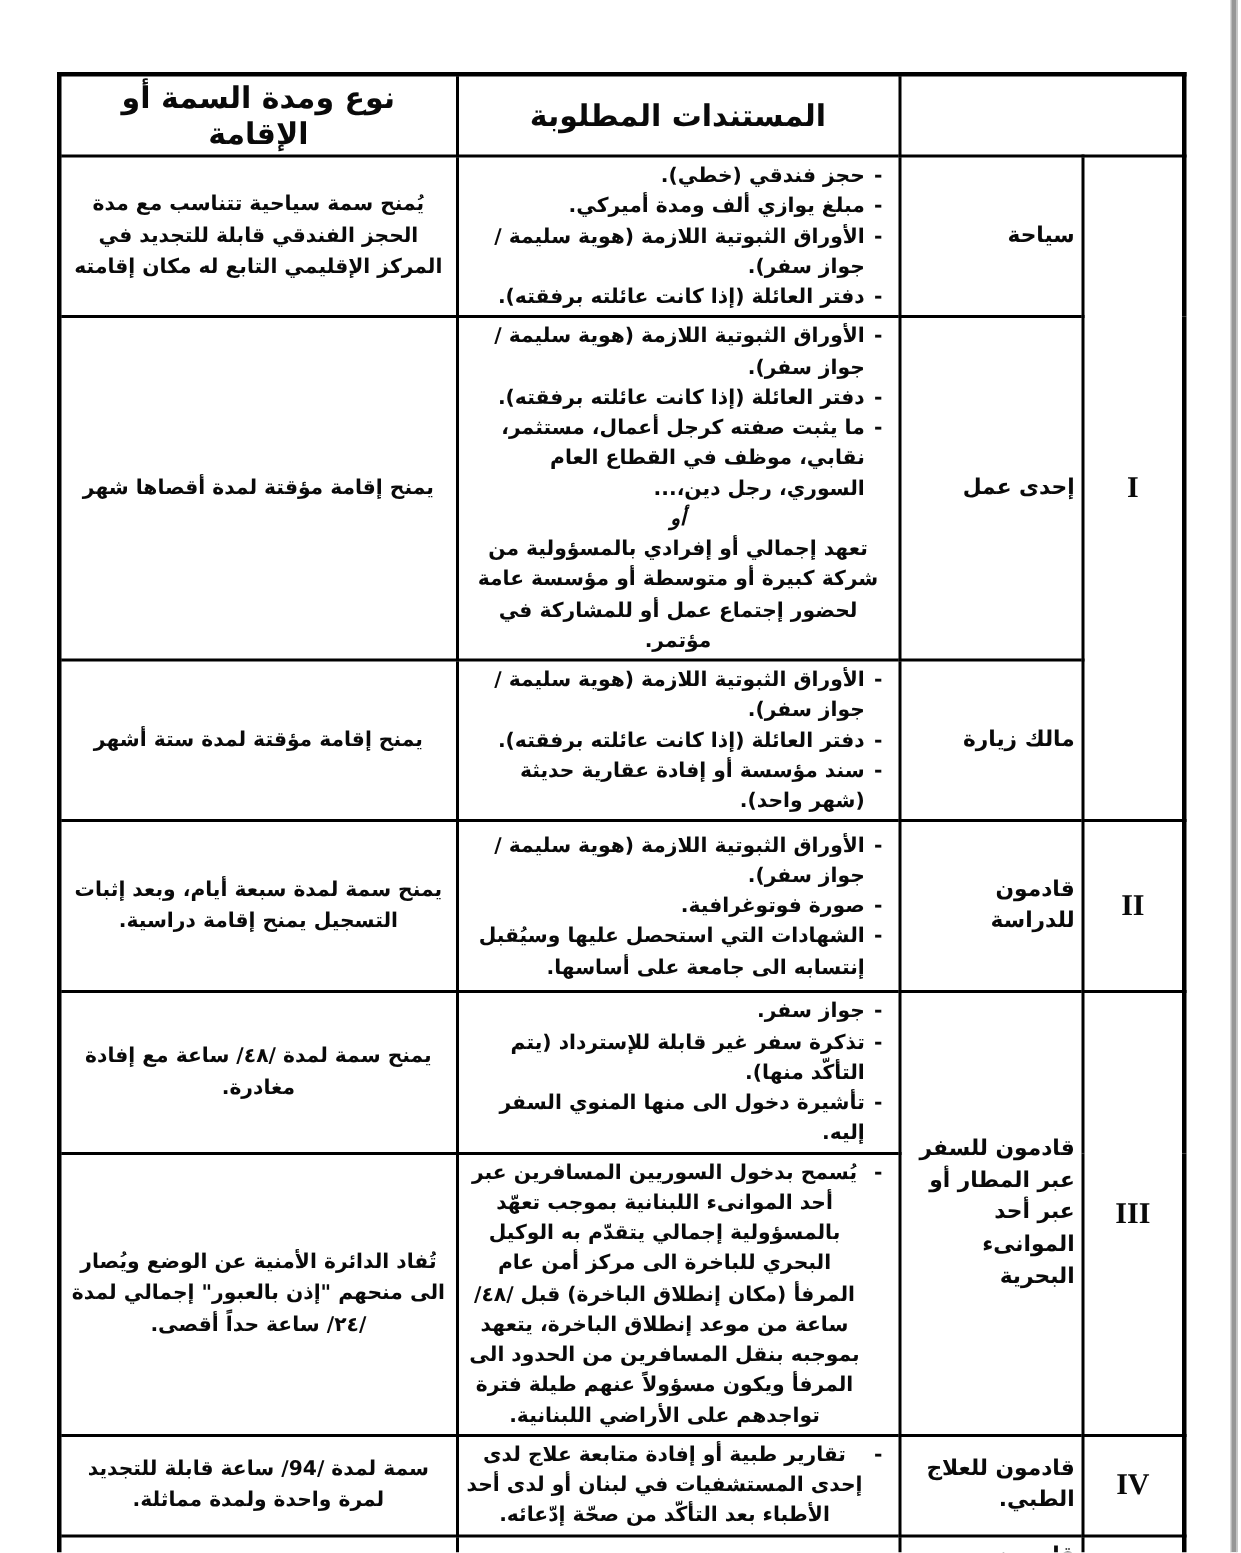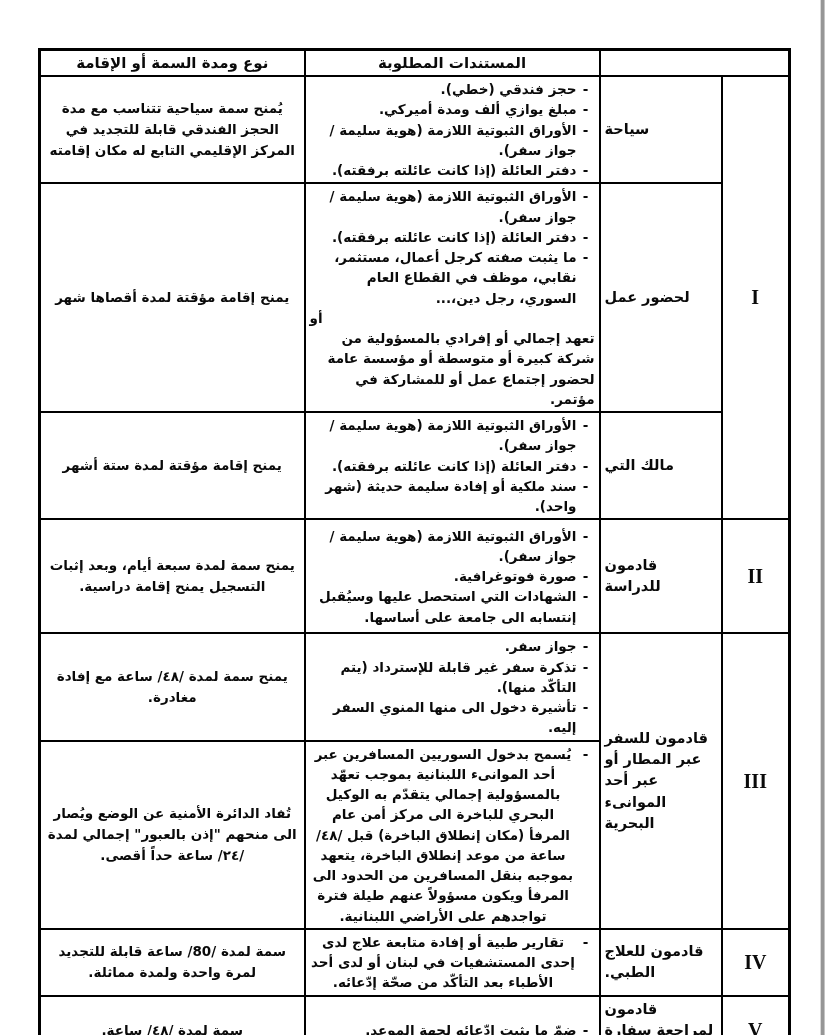--- a/index.html
+++ b/index.html
@@ -38,38 +38,38 @@
   }
   table.visa-table td, table.visa-table th {
     border: 2px solid #000;
     padding: 2px 4px;
     vertical-align: middle;
     font-weight: bold;
   }
   table.visa-table { border: 3px solid #000; }
   thead th {
     height: 20px;
-    font-size: 15px;
+    font-size: 20px;
     text-align: center;
     padding: 0 4px;
     border-bottom-width: 3px;
   }
   col.c-num  { width: 68px; }
   col.c-cat  { width: 122px; }
   col.c-docs { width: 295px; }
   col.c-visa { width: 265px; }
 
   td.num-cell {
     font-family: "Liberation Serif", serif;
     font-size: 20px;
     text-align: center;
   }
   td.cat-cell {
     font-size: 14.5px;
-    text-align: left;
+    text-align: right;
     line-height: 1.45;
     padding: 2px 3px;
   }
   td.docs-cell {
     vertical-align: top;
     font-size: 13.5px;
     line-height: 1.5;
     padding: 4px 5px 4px 6px;
   }
   td.visa-cell {
@@ -80,22 +80,22 @@
   }
   .doc-item { display: flex; align-items: flex-start; }
   .doc-item .marker {
     flex: 0 0 18px;
     text-align: center;
   }
   .doc-item .txt {
     flex: 1 1 auto;
   }
   .doc-item.centered .txt { text-align: center; }
-  .or-line { text-align: left; }
-  .cont-para { }
+  .or-line { text-align: center; font-style: italic; }
+  .cont-para { text-align: center; }
 
   
   tr.r-tourism  > td { height: 100px; }
   tr.r-business > td { height: 211px; }
   tr.r-property > td { height: 76px; }
   tr.r-study    > td { height: 108px; }
   tr.r-sea-a    > td { height: 82px; }
   tr.r-sea-b    > td { height: 164px; }
   tr.r-medical  > td { height: 61px; }
   tr.r-embassy  > td { height: 41px; }
@@ -139,54 +139,54 @@
           </div>
           <div class="doc-item">
             <span class="marker">-</span>
             <span class="txt">دفتر العائلة (إذا كانت عائلته برفقته).</span>
           </div>
         </td>
         <td class="visa-cell">يُمنح سمة سياحية تتناسب مع مدة الحجز الفندقي قابلة للتجديد في المركز الإقليمي التابع له مكان إقامته</td>
       </tr>
 
       <tr class="r-business">
-        <td class="cat-cell">لحضور عمل</td>
+        <td class="cat-cell">إحدى عمل</td>
         <td class="docs-cell">
           <div class="doc-item">
             <span class="marker">-</span>
             <span class="txt">الأوراق الثبوتية اللازمة (هوية سليمة / جواز سفر).</span>
           </div>
           <div class="doc-item">
             <span class="marker">-</span>
             <span class="txt">دفتر العائلة (إذا كانت عائلته برفقته).</span>
           </div>
           <div class="doc-item">
             <span class="marker">-</span>
             <span class="txt">ما يثبت صفته كرجل أعمال، مستثمر، نقابي، موظف في القطاع العام السوري، رجل دين،...</span>
           </div>
           <div class="or-line">أو</div>
           <div class="cont-para">تعهد إجمالي أو إفرادي بالمسؤولية من شركة كبيرة أو متوسطة أو مؤسسة عامة لحضور إجتماع عمل أو للمشاركة في مؤتمر.</div>
         </td>
         <td class="visa-cell">يمنح إقامة مؤقتة لمدة أقصاها شهر</td>
       </tr>
 
       <tr class="r-property">
-        <td class="cat-cell">مالك التي</td>
+        <td class="cat-cell">مالك زيارة</td>
         <td class="docs-cell">
           <div class="doc-item">
             <span class="marker">-</span>
             <span class="txt">الأوراق الثبوتية اللازمة (هوية سليمة / جواز سفر).</span>
           </div>
           <div class="doc-item">
             <span class="marker">-</span>
             <span class="txt">دفتر العائلة (إذا كانت عائلته برفقته).</span>
           </div>
           <div class="doc-item">
             <span class="marker">-</span>
-            <span class="txt">سند ملكية أو إفادة سليمة حديثة (شهر واحد).</span>
+            <span class="txt">سند مؤسسة أو إفادة عقارية حديثة (شهر واحد).</span>
           </div>
         </td>
         <td class="visa-cell">يمنح إقامة مؤقتة لمدة ستة أشهر</td>
       </tr>
 
       <tr class="r-study">
         <td class="num-cell">II</td>
         <td class="cat-cell">قادمون للدراسة</td>
         <td class="docs-cell">
           <div class="doc-item">
@@ -237,21 +237,21 @@
 
       <tr class="r-medical">
         <td class="num-cell">IV</td>
         <td class="cat-cell">قادمون للعلاج الطبي.</td>
         <td class="docs-cell">
           <div class="doc-item centered">
             <span class="marker">-</span>
             <span class="txt">تقارير طبية أو إفادة متابعة علاج لدى إحدى المستشفيات في لبنان أو لدى أحد الأطباء بعد التأكّد من صحّة إدّعائه.</span>
           </div>
         </td>
-        <td class="visa-cell">سمة لمدة /80/ ساعة قابلة للتجديد لمرة واحدة ولمدة مماثلة.</td>
+        <td class="visa-cell">سمة لمدة /94/ ساعة قابلة للتجديد لمرة واحدة ولمدة مماثلة.</td>
       </tr>
 
       <tr class="r-embassy">
         <td class="num-cell">V</td>
         <td class="cat-cell">قادمون لمراجعة سفارة أجنبية</td>
         <td class="docs-cell">
           <div class="doc-item">
             <span class="marker">-</span>
             <span class="txt">ضمّ ما يثبت إدّعائه لجهة الموعد.</span>
           </div>

